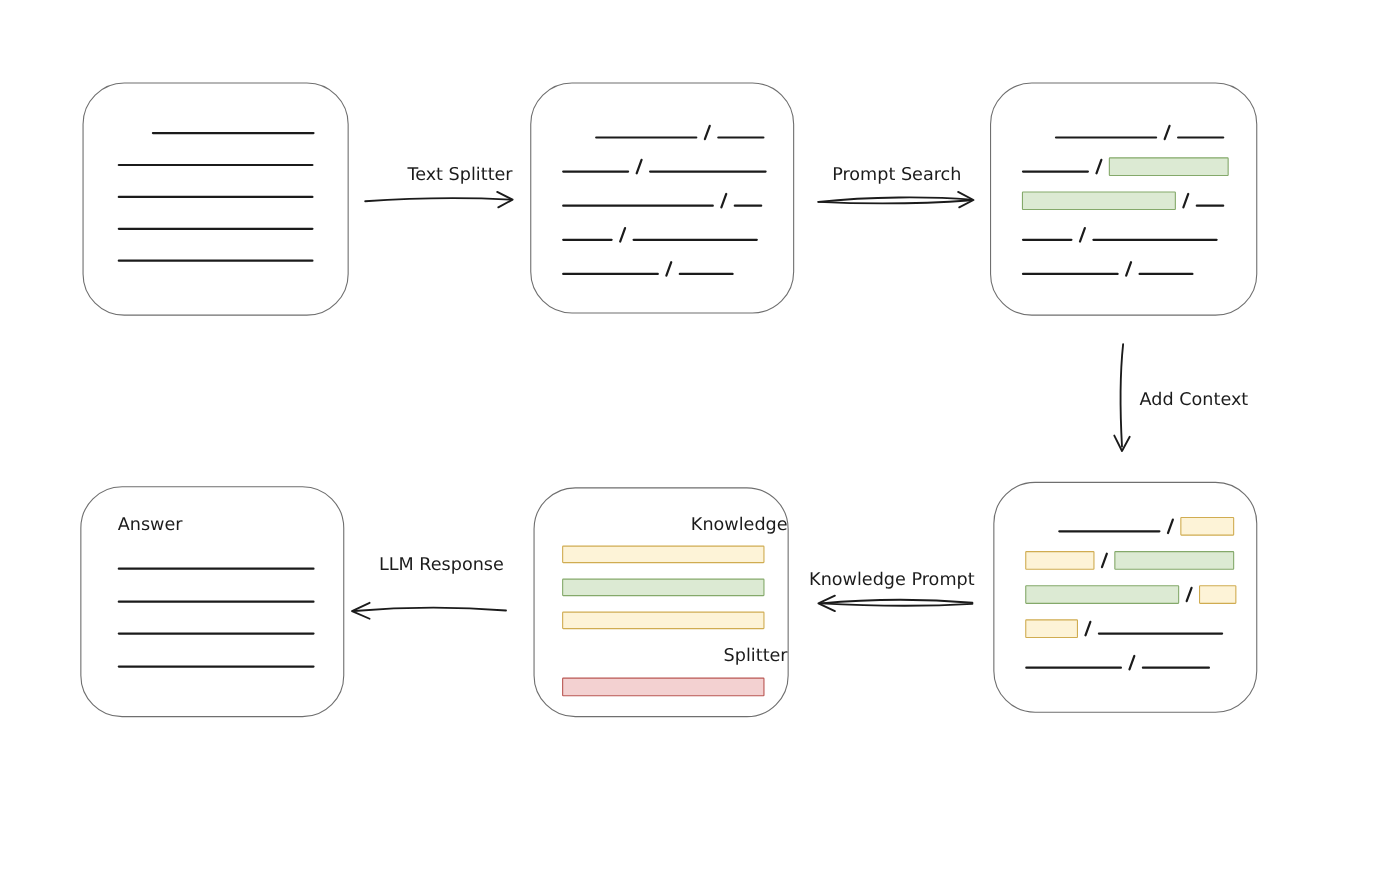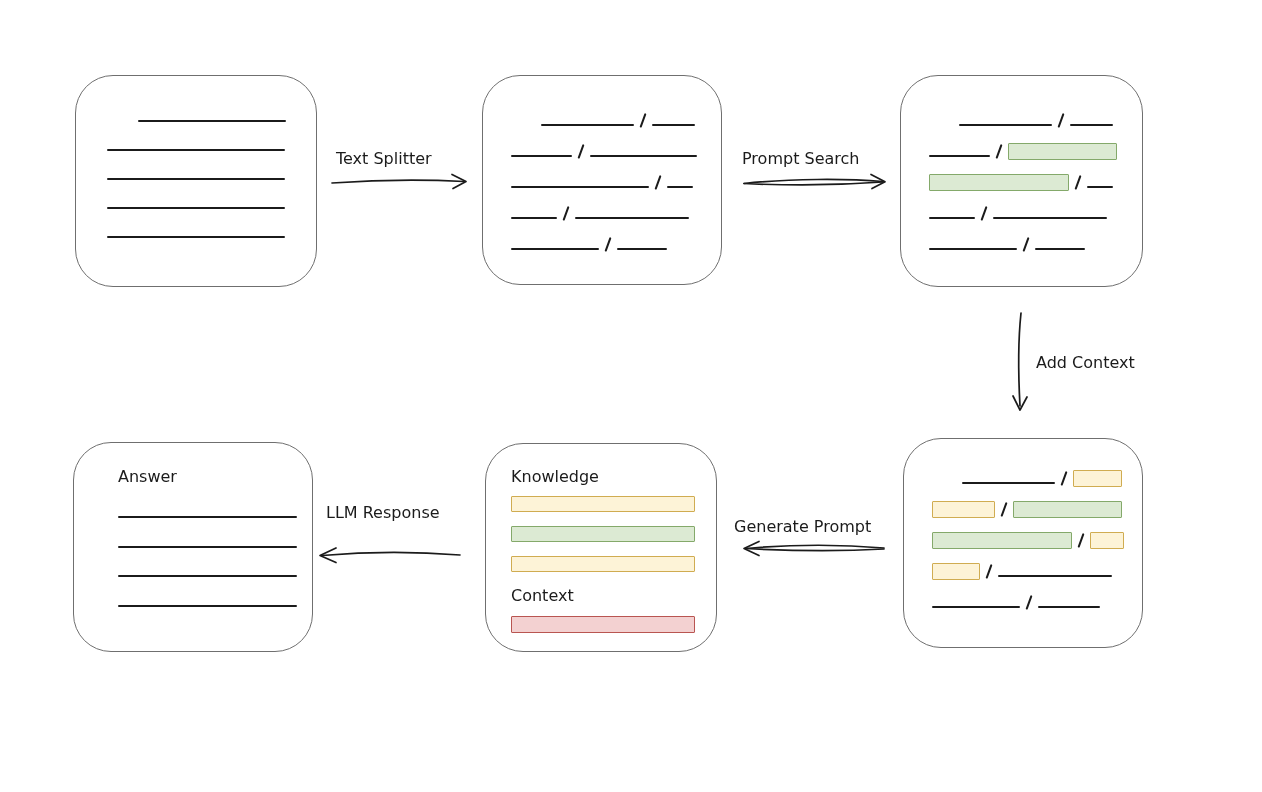--- a/index.html
+++ b/index.html
@@ -5,50 +5,50 @@
   html,body{margin:0;padding:0;background:#ffffff;}
   body{width:1262px;height:792px;font-family:"DejaVu Sans","Liberation Sans",sans-serif;color:var(--ink,#1b1b1b);}
   .canvas{position:relative;width:1262px;height:792px;background:#fff;overflow:hidden;}
 
   .box{position:absolute;border:1.4px solid var(--box-border,#6f6f6f);border-radius:38px;background:#fff;box-sizing:border-box;}
   #box-document{left:75px;top:75px;width:242px;height:212px;}
   #box-chunks{left:482px;top:75px;width:240px;height:210px;}
   #box-retrieved{left:900px;top:75px;width:243px;height:212px;}
   #box-context{left:903px;top:438px;width:240px;height:210px;}
   #box-prompt{left:485px;top:443px;width:232px;height:209px;}
-  #box-answer{left:73px;top:442px;width:240px;height:210px;padding-left:11px;}
+  #box-answer{left:73px;top:442px;width:240px;height:210px;}
 
   .doc-lines{padding:44px 0 0 31px;}
   .doc-line{height:2px;background:var(--ink);border-radius:1px;margin-bottom:27px;}
 
   .seg-area{padding:36px 0 0 28px;}
   #box-context .seg-area{padding-top:31px;}
   .seg-row{display:flex;align-items:flex-end;height:17px;margin-bottom:14px;}
   .seg-ind{height:1px;}
   .seg-line{height:2px;background:var(--ink);border-radius:1px;margin-bottom:3px;}
   .seg-slash{width:2.2px;height:15px;background:var(--ink);border-radius:1px;transform:rotate(20deg);margin:0 8px 1px 8px;flex:none;}
   .seg-rect{height:15px;border:1.5px solid;border-radius:1px;box-sizing:content-box;}
   .seg-rect.green{background:var(--green-fill);border-color:var(--green-stroke);}
   .seg-rect.yellow{background:var(--yellow-fill);border-color:var(--yellow-stroke);}
 
   .box-label{font-size:16px;line-height:19px;color:var(--ink);}
-  #box-prompt .inner{padding:23px 0 0 25px;}
+  #box-prompt .inner{padding:23px 0 0 25px;text-align:right;}
   #box-prompt .box-label{margin-bottom:10px;}
   #box-prompt .question-label{margin-top:8px;margin-bottom:11px;}
   .bar{width:182px;height:14px;border:1.5px solid;border-radius:1px;margin-bottom:14px;}
   .bar.yellow{background:var(--yellow-fill);border-color:var(--yellow-stroke);}
   .bar.green{background:var(--green-fill);border-color:var(--green-stroke);}
   .bar.red{background:var(--red-fill);border-color:var(--red-stroke);height:15px;}
 
   #box-answer .inner{padding:24px 0 0 33px;}
   #box-answer .doc-line{margin-bottom:27.5px;}
   #box-answer .answer-lines{margin-top:30px;}
 
   .arrow-label{position:absolute;font-size:16px;color:var(--ink);white-space:nowrap;}
-  .center{text-align:left;}
+  .center{text-align:right;}
   .arrow{position:absolute;overflow:visible;}
   .arrow path{fill:none;stroke:var(--ink);stroke-width:1.7;stroke-linecap:round;stroke-linejoin:round;}
 
   .caption{position:absolute;left:770px;top:687px;width:414px;text-align:center;font-size:16px;color:var(--ink);}
 </style>
 </head>
 <body>
 
 <div class="canvas">
 
@@ -156,21 +156,21 @@
   </div>
 
   <div class="box" id="box-prompt">
     <div class="inner">
       <div class="box-label">Knowledge</div>
       <div>
           <div class="bar yellow"></div>
           <div class="bar green"></div>
           <div class="bar yellow"></div>
         </div>
-      <div class="box-label question-label">Context</div>
+      <div class="box-label question-label">Splitter</div>
       <div>
           <div class="bar red"></div>
         </div>
     </div>
   </div>
 
   <div class="box" id="box-answer">
     <div class="inner">
       <div class="box-label">Answer</div>
       <div class="answer-lines">
@@ -178,21 +178,21 @@
           <div class="doc-line" style="width: 179px;"></div>
           <div class="doc-line" style="width: 179px;"></div>
           <div class="doc-line" style="width: 179px;"></div>
         </div>
     </div>
   </div>
 
   <div class="arrow-label center" style="left:336px;top:149px;width:130px;">Text Splitter</div>
   <div class="arrow-label center" style="left:742px;top:149px;width:132px;">Prompt Search</div>
   <div class="arrow-label" style="left:1036px;top:353px;">Add Context</div>
-  <div class="arrow-label center" style="left:734px;top:517px;width:152px;">Generate Prompt</div>
+  <div class="arrow-label center" style="left:734px;top:517px;width:152px;">Knowledge Prompt</div>
   <div class="arrow-label center" style="left:326px;top:503px;width:132px;">LLM Response</div>
 
   <svg class="arrow" style="left:330px;top:171px;" width="140" height="22" viewBox="0 0 140 22">
     <path d="M2 12 C 45 9, 95 8.5, 134 10.5"></path>
     <path d="M122 3.5 L 136 10.5 L 123 17.5"></path>
   </svg>
 
   <svg class="arrow" style="left:741px;top:171px;" width="150" height="22" viewBox="0 0 150 22">
     <path d="M3 12.5 C 50 7.5, 105 7.5, 142 10.5"></path>
     <path d="M3 12.5 C 55 15, 108 13.5, 142 11"></path>

